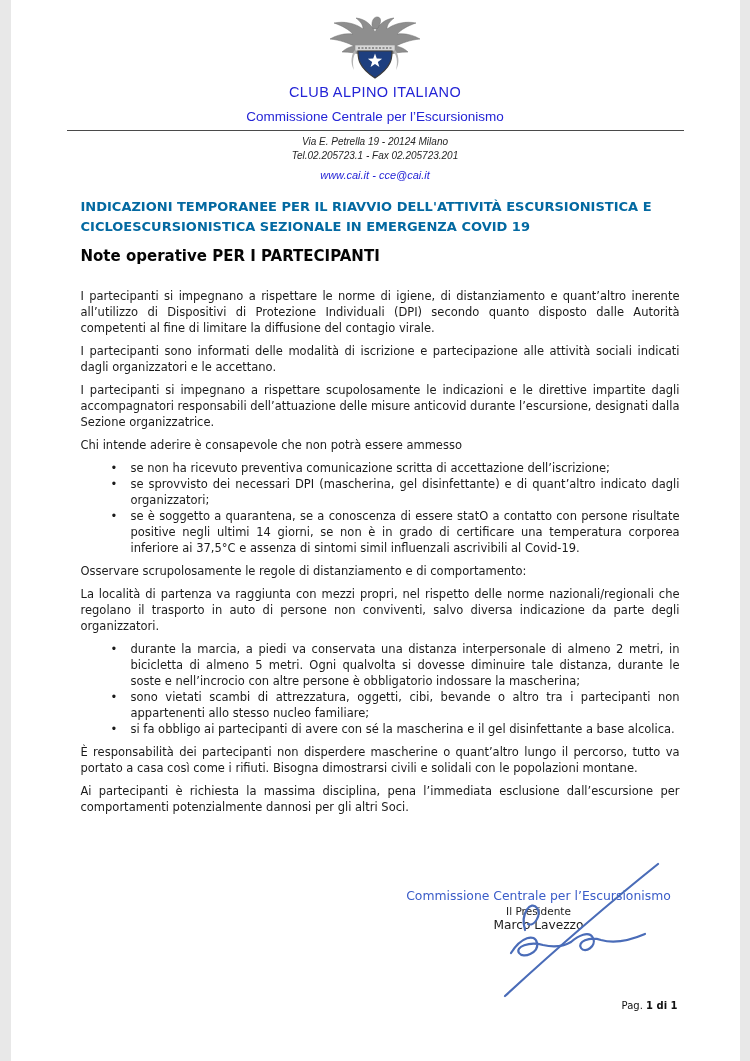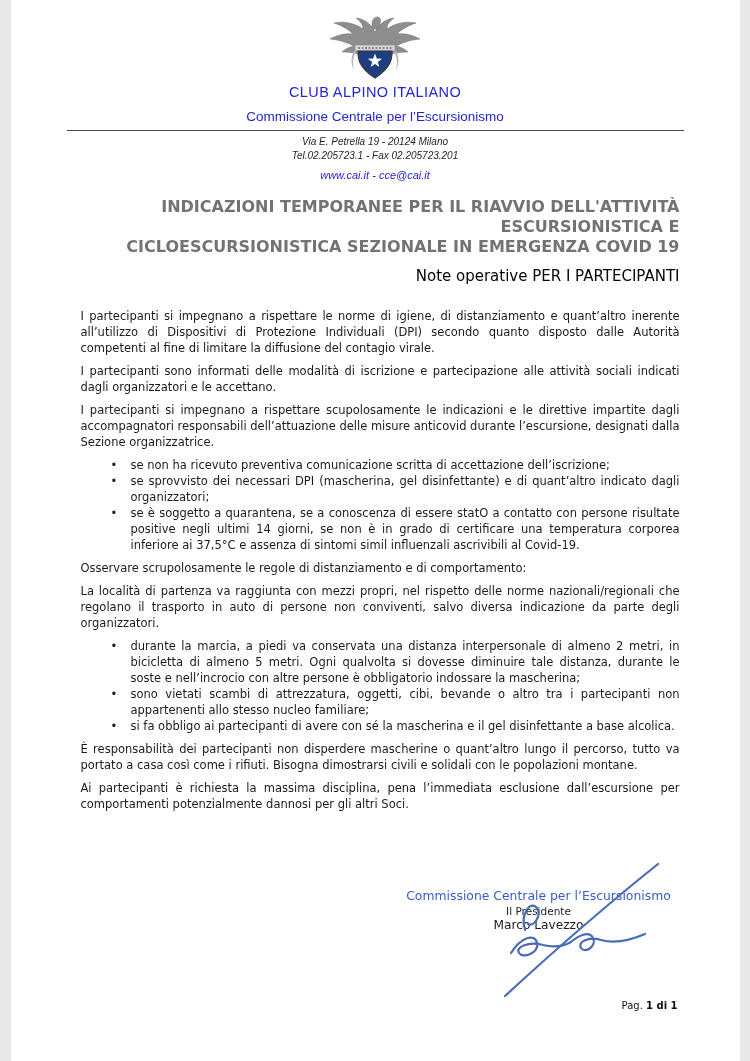--- a/index.html
+++ b/index.html
@@ -33,26 +33,26 @@
     text-align:center;font-family:"Liberation Sans",sans-serif;
     font-style:italic;font-size:10px;line-height:14px;color:#262626;
   }
   .web{
     text-align:center;font-family:"Liberation Sans",sans-serif;
     font-style:italic;font-size:11px;line-height:14px;color:#2424d6;margin-top:5px;
     text-decoration:none;display:block;
   }
   
   .title{
-    margin:15px 60px 0 70px;text-align:right;
-    font-weight:bold;font-size:16px;line-height:20px;color:#737373;
+    margin:15px 60px 0 70px;text-align:left;
+    font-weight:bold;font-size:13px;line-height:20px;color:#0369a1;
   }
   .subtitle{
-    margin:10px 60px 0 70px;text-align:right;
-    font-weight:normal;font-size:15px;line-height:19px;color:#050505;
+    margin:10px 60px 0 70px;text-align:left;
+    font-weight:bold;font-size:15px;line-height:19px;color:#050505;
   }
   
   .body-text{
     margin:22px 60px 0 70px;
     font-size:11.5px;line-height:16px;text-align:justify;color:#1b1b1b;
   }
   .body-text p{margin:0 0 7px 0;}
   .body-text ul{margin:0 0 7px 0;padding:0 0 0 28px;list-style:none;}
   .body-text li{position:relative;padding-left:22px;margin:0;}
   .body-text li::before{
@@ -114,20 +114,21 @@
   <div class="title">
     <div>INDICAZIONI TEMPORANEE PER IL RIAVVIO DELL'ATTIVITÀ ESCURSIONISTICA E</div>
     <div>CICLOESCURSIONISTICA SEZIONALE IN EMERGENZA COVID 19</div>
   </div>
   <div class="subtitle">Note operative PER I PARTECIPANTI</div>
 
   <div class="body-text">
     <p>I partecipanti si impegnano a rispettare le norme di igiene, di distanziamento e quant’altro inerente all’utilizzo di Dispositivi di Protezione Individuali (DPI) secondo quanto disposto dalle Autorità competenti al fine di limitare la diffusione del contagio virale.</p>
     <p>I partecipanti sono informati delle modalità di iscrizione e partecipazione alle attività sociali indicati dagli organizzatori e le accettano.</p>
     <p>I partecipanti si impegnano a rispettare scupolosamente le indicazioni e le direttive impartite dagli accompagnatori responsabili dell’attuazione delle misure anticovid durante l’escursione, designati dalla Sezione organizzatrice.</p>
+    <p>Chi intende aderire è consapevole che non potrà essere ammesso</p>
     <ul>
       <li>se non ha ricevuto preventiva comunicazione scritta di accettazione dell’iscrizione;</li>
       <li>se sprovvisto dei necessari DPI (mascherina, gel disinfettante) e di quant’altro indicato dagli organizzatori;</li>
       <li>se è soggetto a quarantena, se a conoscenza di essere statO a contatto con persone risultate positive negli ultimi 14 giorni, se non è in grado di certificare una temperatura corporea inferiore ai 37,5°C e assenza di sintomi simil influenzali ascrivibili al Covid-19.</li>
     </ul>
     <p>Osservare scrupolosamente le regole di distanziamento e di comportamento:</p>
     <p>La località di partenza va raggiunta con mezzi propri, nel rispetto delle norme nazionali/regionali che regolano il trasporto in auto di persone non conviventi, salvo diversa indicazione da parte degli organizzatori.</p>
     <ul>
       <li>durante la marcia, a piedi va conservata una distanza interpersonale di almeno 2 metri, in bicicletta di almeno 5 metri. Ogni qualvolta si dovesse diminuire tale distanza, durante le soste e nell’incrocio con altre persone è obbligatorio indossare la mascherina;</li>
       <li>sono vietati scambi di attrezzatura, oggetti, cibi, bevande o altro tra i partecipanti non appartenenti allo stesso nucleo familiare;</li>

